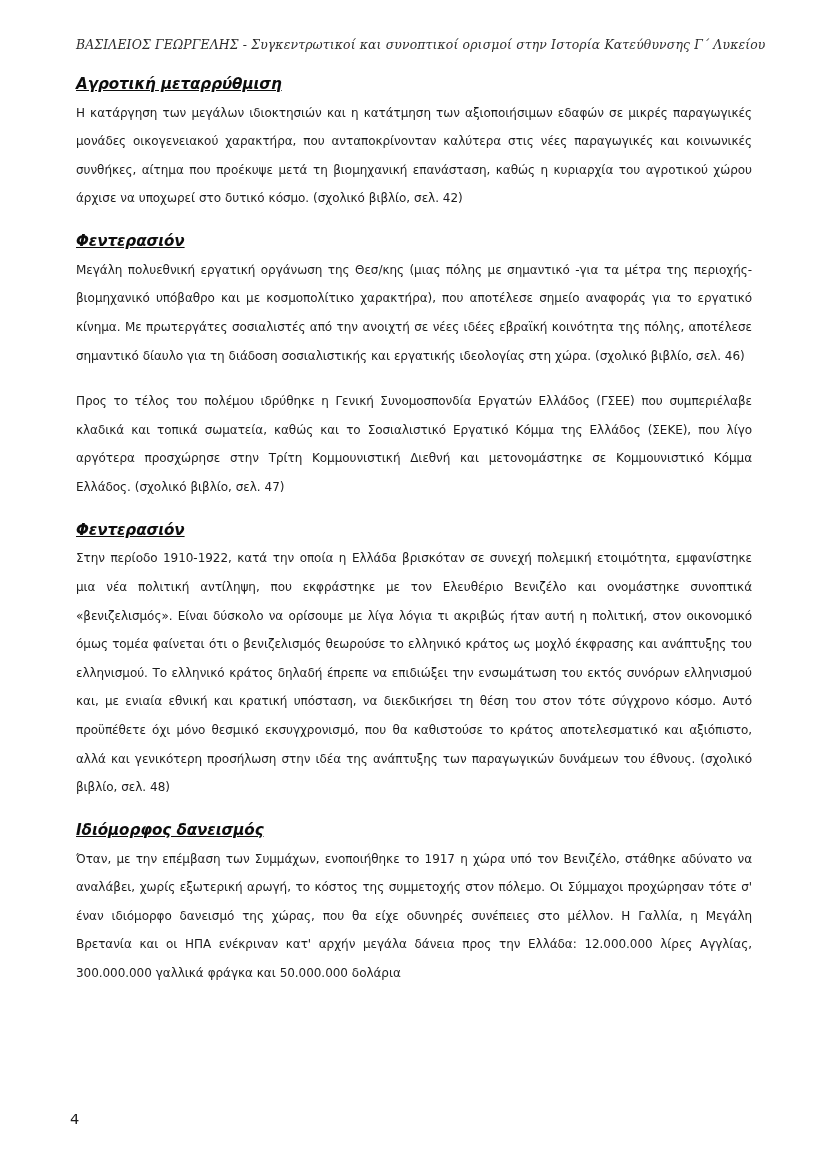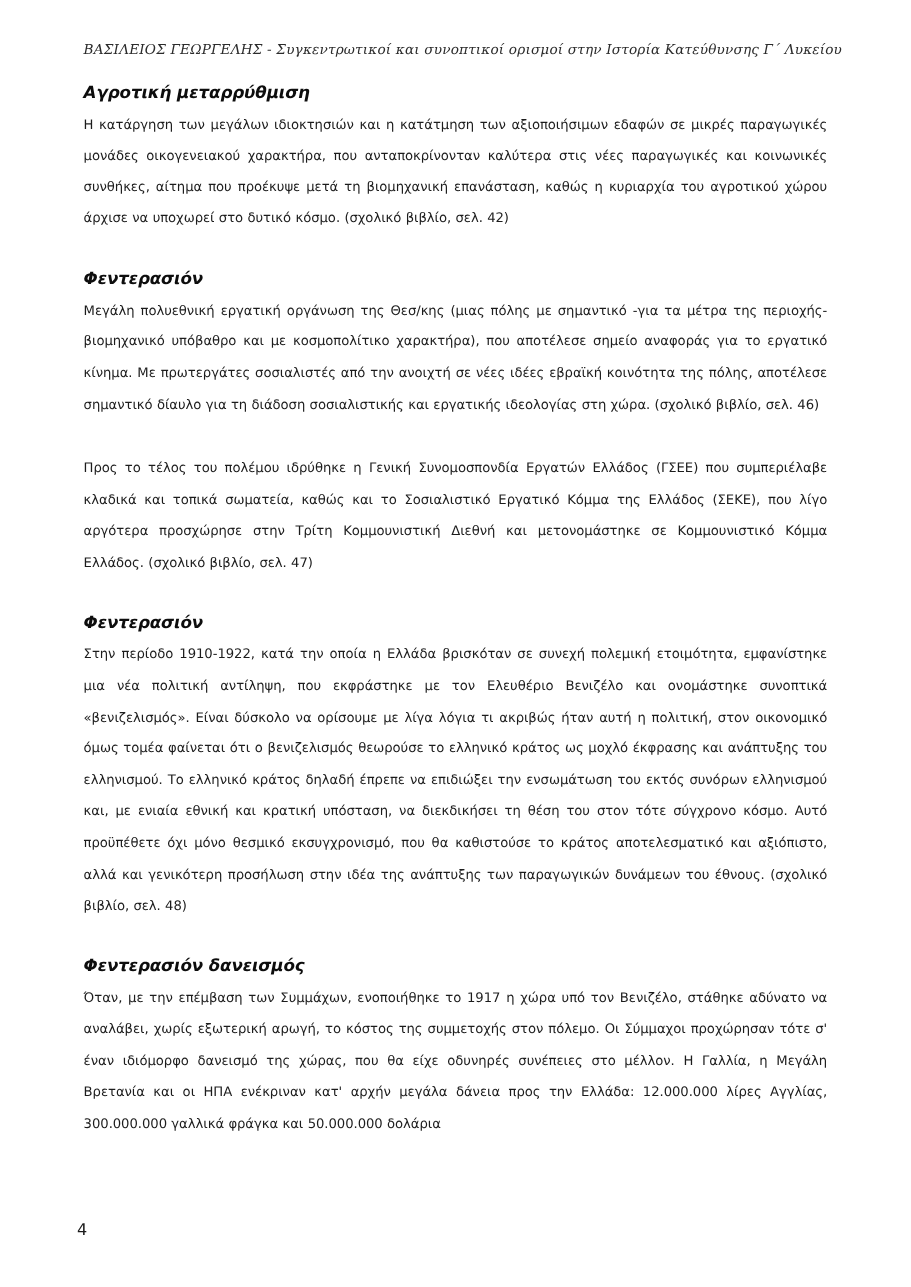--- a/index.html
+++ b/index.html
@@ -32,34 +32,35 @@
     font-family: "DejaVu Serif", serif;
     font-style: italic;
     font-size: 12.4px;
     letter-spacing: 0.15px;
     color: #2b2b2b;
     white-space: nowrap;
     padding-top: 38px;
     line-height: 1.2;
   }
   .section {
-    margin-top: 29px;
+    margin-top: 17px;
   }
   .section.first {
     margin-top: 20px;
   }
   .section-heading {
     font-family: "DejaVu Sans", sans-serif;
     font-weight: bold;
     font-style: italic;
     font-size: 15.2px;
     color: #0d0d0d;
     letter-spacing: -0.1px;
     line-height: 1.5;
     margin: 0 0 3px 0;
+    text-decoration: underline;
   }
   .section-body {
     font-family: "DejaVu Sans", sans-serif;
     font-size: 12px;
     line-height: 28.6px;
     color: #1c1c1c;
     text-align: justify;
     text-justify: inter-word;
     margin: 0;
     letter-spacing: -0.05px;
@@ -96,21 +97,21 @@
     <div class="section">
       <p class="section-body">Προς το τέλος του πολέμου ιδρύθηκε η Γενική Συνομοσπονδία Εργατών Ελλάδος (ΓΣΕΕ) που συμπεριέλαβε κλαδικά και τοπικά σωματεία, καθώς και το Σοσιαλιστικό Εργατικό Κόμμα της Ελλάδος (ΣΕΚΕ), που λίγο αργότερα προσχώρησε στην Τρίτη Κομμουνιστική Διεθνή και μετονομάστηκε σε Κομμουνιστικό Κόμμα Ελλάδος. (σχολικό βιβλίο, σελ. 47)</p>
     </div>
 
     <div class="section">
       <h2 class="section-heading">Φεντερασιόν</h2>
       <p class="section-body">Στην περίοδο 1910-1922, κατά την οποία η Ελλάδα βρισκόταν σε συνεχή πολεμική ετοιμότητα, εμφανίστηκε μια νέα πολιτική αντίληψη, που εκφράστηκε με τον Ελευθέριο Βενιζέλο και ονομάστηκε συνοπτικά «βενιζελισμός». Είναι δύσκολο να ορίσουμε με λίγα λόγια τι ακριβώς ήταν αυτή η πολιτική, στον οικονομικό όμως τομέα φαίνεται ότι ο βενιζελισμός θεωρούσε το ελληνικό κράτος ως μοχλό έκφρασης και ανάπτυξης του ελληνισμού. Το ελληνικό κράτος δηλαδή έπρεπε να επιδιώξει την ενσωμάτωση του εκτός συνόρων ελληνισμού και, με ενιαία εθνική και κρατική υπόσταση, να διεκδικήσει τη θέση του στον τότε σύγχρονο κόσμο. Αυτό προϋπέθετε όχι μόνο θεσμικό εκσυγχρονισμό, που θα καθιστούσε το κράτος αποτελεσματικό και αξιόπιστο, αλλά και γενικότερη προσήλωση στην ιδέα της ανάπτυξης των παραγωγικών δυνάμεων του έθνους. (σχολικό βιβλίο, σελ. 48)</p>
     </div>
 
     <div class="section">
-      <h2 class="section-heading">Φεντερασιόν δανεισμός</h2>
+      <h2 class="section-heading">Ιδιόμορφος δανεισμός</h2>
       <p class="section-body">Όταν, με την επέμβαση των Συμμάχων, ενοποιήθηκε το 1917 η χώρα υπό τον Βενιζέλο, στάθηκε αδύνατο να αναλάβει, χωρίς εξωτερική αρωγή, το κόστος της συμμετοχής στον πόλεμο. Οι Σύμμαχοι προχώρησαν τότε σ' έναν ιδιόμορφο δανεισμό της χώρας, που θα είχε οδυνηρές συνέπειες στο μέλλον. Η Γαλλία, η Μεγάλη Βρετανία και οι ΗΠΑ ενέκριναν κατ' αρχήν μεγάλα δάνεια προς την Ελλάδα: 12.000.000 λίρες Αγγλίας, 300.000.000 γαλλικά φράγκα και 50.000.000 δολάρια</p>
     </div>
 
   </div>
 
   <div class="page-number">4</div>
 
 </div>
 
 </body></html>

